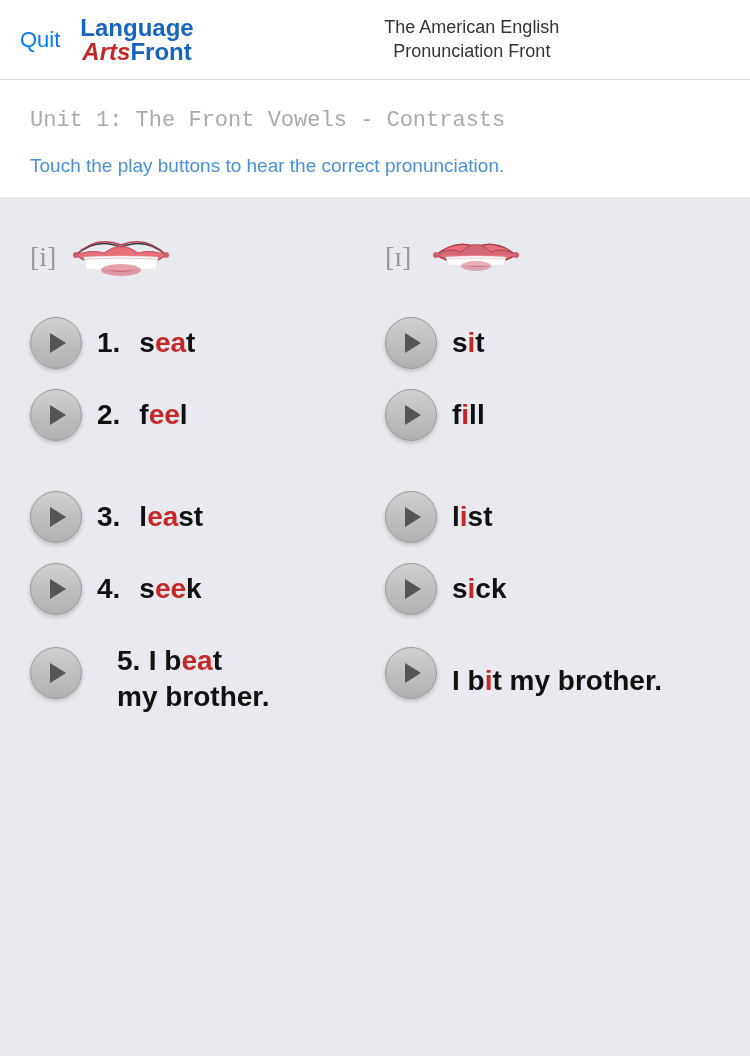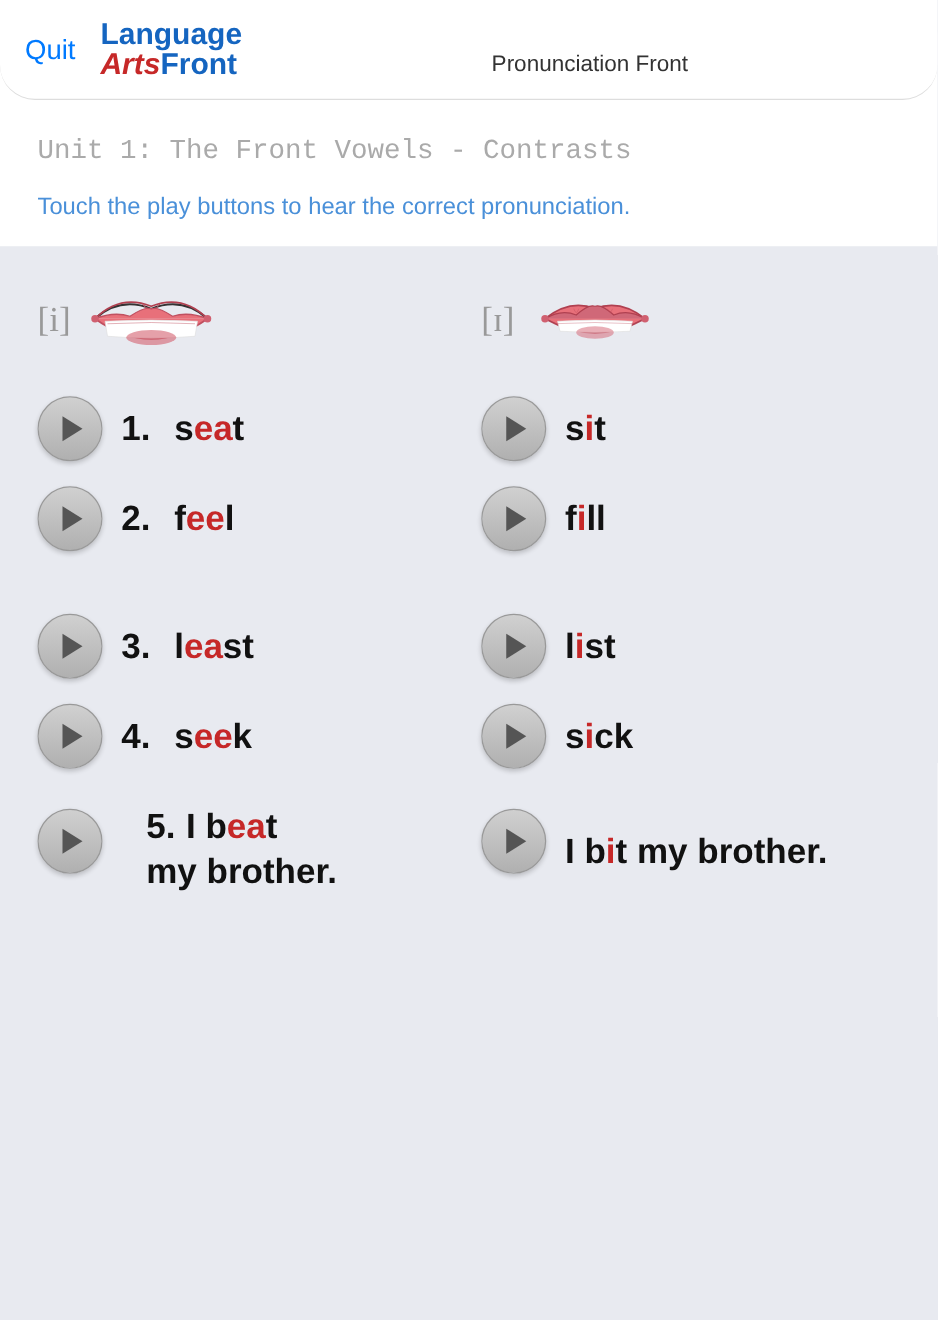--- a/index.html
+++ b/index.html
@@ -12,38 +12,37 @@
     }
 
     
     #header {
       display: flex;
       align-items: center;
       padding: 12px 20px;
       border-bottom: 1px solid #ddd;
       background: #fff;
       height: 80px;
-      border-radius: 28px;
     }
     #quit-btn {
       color: #007AFF;
       font-size: 22px;
       cursor: pointer;
       margin-right: 20px;
       font-weight: 400;
     }
     #logo-area {
       display: flex;
       align-items: center;
       flex: 1;
     }
     #logo-text {
       display: flex;
       flex-direction: column;
-      align-items: flex-start;
+      align-items: center;
       margin-right: 20px;
     }
     .logo-language {
       font-size: 24px;
       font-weight: bold;
       color: #1565C0;
       line-height: 1;
     }
     .logo-arts {
       font-size: 24px;
@@ -192,21 +191,21 @@
   <span id="quit-btn">Quit</span>
   <div id="logo-area">
     <div id="logo-text">
       <span class="logo-language">Language</span>
       <div class="logo-row">
         <span class="logo-arts">Arts</span>
         <span class="logo-press">Front</span>
       </div>
     </div>
     <div id="subtitle">
-      <br>
+      <span>The American English</span><br>
       <span>Pronunciation Front</span>
     </div>
   </div>
 </div>
 
 <div id="unit-title">Unit 1: The Front Vowels - Contrasts</div>
 
 <div id="instruction">Touch the play buttons to hear the correct pronunciation.</div>
 
 <div id="content">

